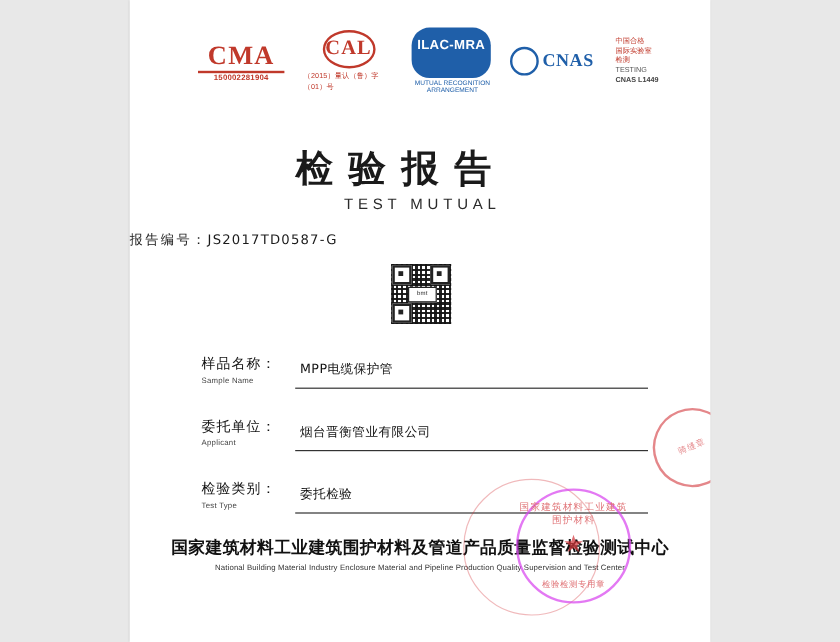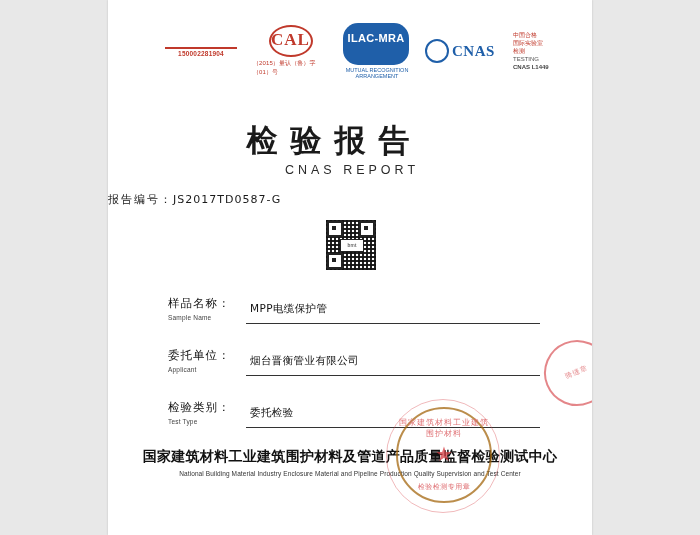--- a/index.html
+++ b/index.html
@@ -292,25 +292,26 @@
   .footer .ft-en {
     font-size: 6.5px;
     color: #333;
     margin-top: 4px;
     letter-spacing: 0.1px;
   }
 
   
   .stamp {
     position: absolute;
-    border: 2px solid #a16207;
+    border: 2px solid #d946ef;
     border-radius: 50%;
     color: #d3373c;
     opacity: 0.72;
     pointer-events: none;
+    margin-left: 34px;
   }
   .stamp-round {
     left: 288px;
     bottom: 32px;
     width: 92px;
     height: 92px;
   }
   .stamp-round .s-star {
     position: absolute;
     left: 50%;
@@ -368,20 +369,21 @@
   }
 </style>
 </head>
 <body>
 
 <div class="page">
 
   <div class="logos">
 
     <div class="logo logo-cma">
+      <div class="cma-main">CMA</div>
       <div class="cma-bar"></div>
       <div class="cma-num">150002281904</div>
     </div>
 
     <div class="logo logo-cal">
       <div class="cal-ring">CAL</div>
       <div class="cal-sub">（2015）量认（鲁）字（01）号</div>
     </div>
 
     <div class="logo logo-ilac">
@@ -398,21 +400,21 @@
       <div class="d-cn">中国合格</div>
       <div class="d-cn">国际实验室</div>
       <div class="d-cn">检测</div>
       <div class="d-en">TESTING</div>
       <div class="d-id">CNAS L1449</div>
     </div>
 
   </div>
 
   <div class="title-cn">检验报告</div>
-  <div class="title-en">CNAS    REPORT</div>
+  <div class="title-en">TEST    MUTUAL</div>
 
   <div class="report-no">
     <span class="no-label">报告编号：</span><span>JS2017TD0587-G</span>
   </div>
 
   <div class="qr">
     <span class="corner c-tl"></span>
     <span class="corner c-tr"></span>
     <span class="corner c-bl"></span>
     <span class="qr-center">bmt</span>

